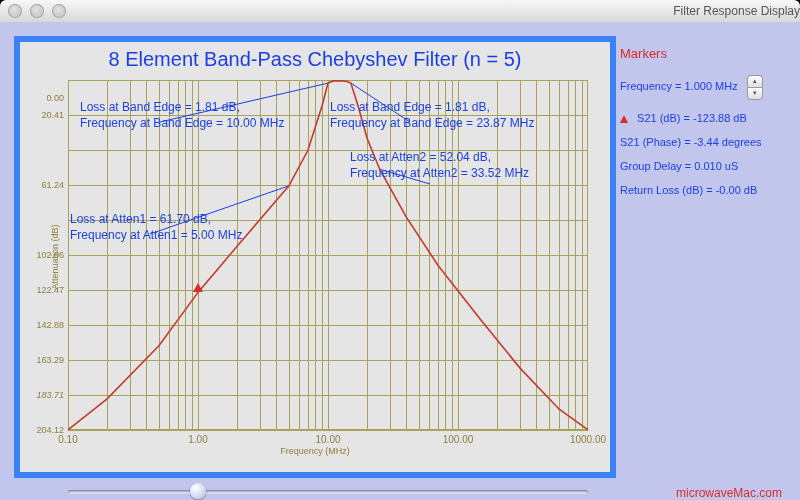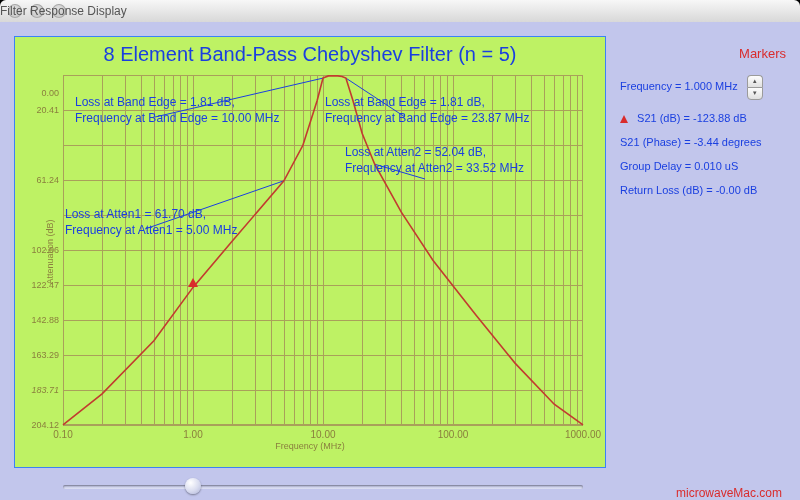--- a/index.html
+++ b/index.html
@@ -1,40 +1,40 @@
 <!DOCTYPE html>
 <html><head>
 <meta charset="utf-8">
 <style>
   html,body{margin:0;padding:0;width:800px;height:500px;background:#000;font-family:"Helvetica Neue",Helvetica,Arial,sans-serif;overflow:hidden}
   .window{position:absolute;left:0;top:0;width:800px;height:500px}
   .titlebar{height:22px;background:linear-gradient(#f7f7f7,#d8d8d8);border-bottom:1px solid #a0a0a0;position:relative;border-top-left-radius:6px;border-top-right-radius:6px}
   .traffic{position:absolute;left:8px;top:4px;display:flex;gap:8px}
   .dot{width:12px;height:12px;border-radius:50%;border:1px solid rgba(0,0,0,.2);background:radial-gradient(circle at 40% 35%,#fff6,#0000 55%),#cfcfcf}
-  .titlebar .title{position:absolute;left:0;right:0;text-align:left;font-size:12px;color:#555;line-height:22px}
+  .titlebar .title{position:absolute;left:0;right:0;text-align:right;font-size:12px;color:#555;line-height:22px}
   .client{position:absolute;left:0;top:22px;right:0;bottom:0;background:#c2c6ec}
-  .plot-area{position:absolute;left:14px;top:14px;width:590px;height:430px;background:#bef264;border:1px solid #3b82f6}
+  .plot-area{position:absolute;left:14px;top:14px;width:590px;height:430px;background:#e5e5e5;border:6px solid #3b82f6}
   .chart-title{position:absolute;left:0;top:6px;width:100%;text-align:center;font-size:20px;color:#1a3fe0}
   .axis-y-label{position:absolute;left:2px;top:50%;transform:translateY(-50%) rotate(-90deg);transform-origin:center;font-size:9px;color:#8a7f3e}
   .grid{position:absolute;left:48px;top:38px;width:520px;height:350px}
   .gline{position:absolute;background:#a9a05a}
   .hline{left:0;width:100%;height:1px}
   .vline{top:0;height:100%;width:1px}
   .ytick{position:absolute;right:546px;width:40px;text-align:right;font-size:9px;color:#8a7f3e;transform:translateY(-50%)}
   .xtick{position:absolute;top:392px;font-size:10px;color:#8a7f3e;transform:translateX(-50%)}
   .axis-x-label{position:absolute;left:0;top:404px;width:100%;text-align:center;font-size:9px;color:#8a7f3e}
   .curve{position:absolute;left:48px;top:38px;width:520px;height:350px;overflow:visible}
   .annot{position:absolute;font-size:12px;color:#1a3fe0;line-height:1.3;white-space:nowrap;z-index:3}
   .leader{stroke:#1a3fe0;stroke-width:1;fill:none}
   .marker-tri{position:absolute;width:0;height:0;border-left:5px solid transparent;border-right:5px solid transparent;border-bottom:9px solid #d92c2c}
   .slider-wrap{position:absolute;left:48px;top:440px;width:520px;height:20px}
   .slider-track{position:absolute;top:8px;left:0;right:0;height:4px;border-radius:2px;background:linear-gradient(#bfc3e6,#e3e6f8);box-shadow:inset 0 1px 2px rgba(0,0,0,.4)}
   .slider-thumb{position:absolute;top:1px;width:16px;height:16px;border-radius:50%;background:radial-gradient(circle at 35% 30%,#fff,#d8dbef 55%,#aeb4d6);box-shadow:0 1px 2px rgba(0,0,0,.4)}
   .side{position:absolute;left:620px;top:14px;right:14px;font-size:11px;color:#1a3fe0}
-  .side h3{color:#d92c2c;font-weight:normal;font-size:13px;margin:10px 0 14px;text-align:right}
+  .side h3{color:#d92c2c;font-weight:normal;font-size:13px;margin:10px 0 14px;text-align:left}
   .side .row{margin:12px 0;white-space:nowrap}
   .tri-small{display:inline-block;width:0;height:0;border-left:4px solid transparent;border-right:4px solid transparent;border-bottom:8px solid #d92c2c;vertical-align:-1px;margin-right:6px}
   .stepper{display:inline-block;vertical-align:middle;margin-left:6px;width:14px}
   .stepper div{width:14px;height:11px;background:linear-gradient(#fdfdfd,#e0e0e0);border:1px solid #9b9b9b;font-size:7px;text-align:center;line-height:9px;color:#555}
   .stepper .up{border-top-left-radius:4px;border-top-right-radius:4px;border-bottom:none}
   .stepper .dn{border-bottom-left-radius:4px;border-bottom-right-radius:4px}
   .brand{position:absolute;right:18px;bottom:0;color:#d92c2c;font-size:12px}
 </style>
 </head>
 <body>

